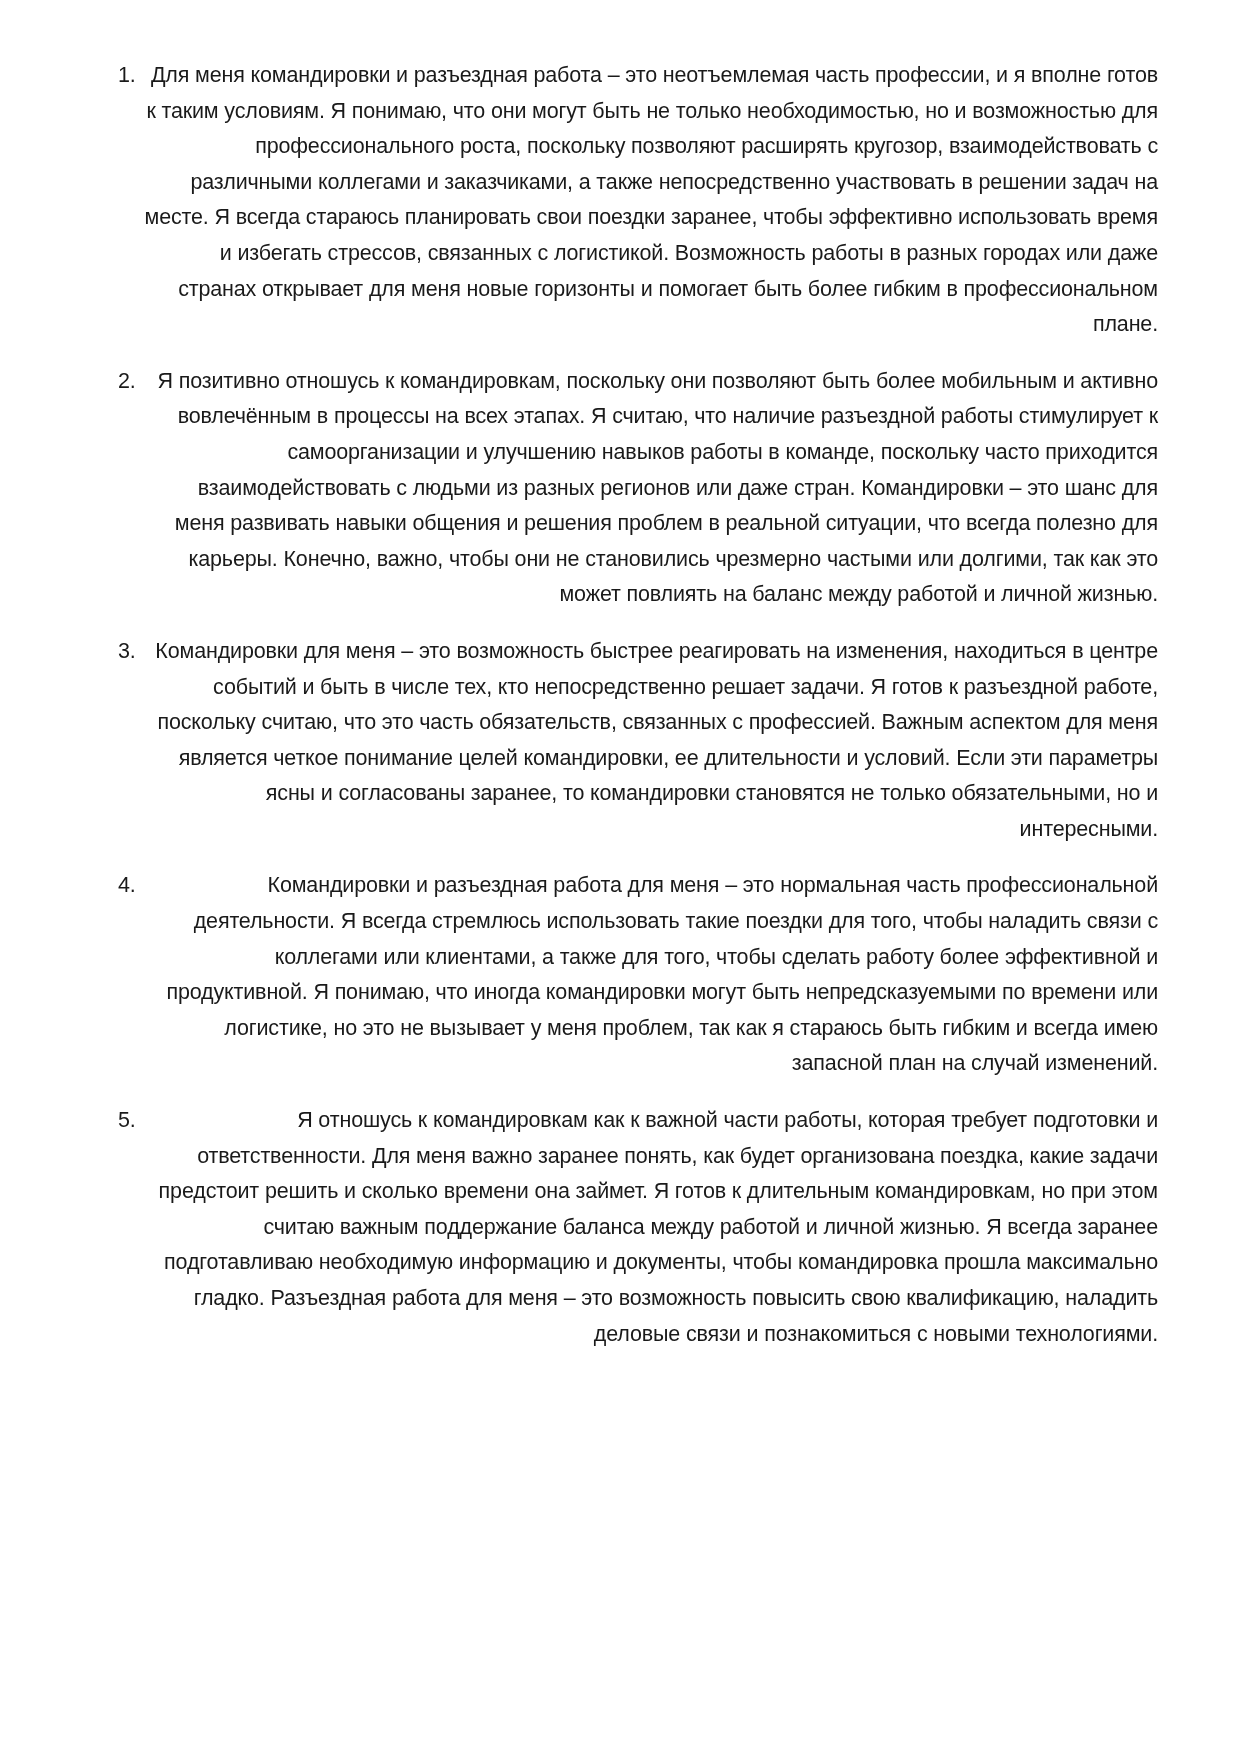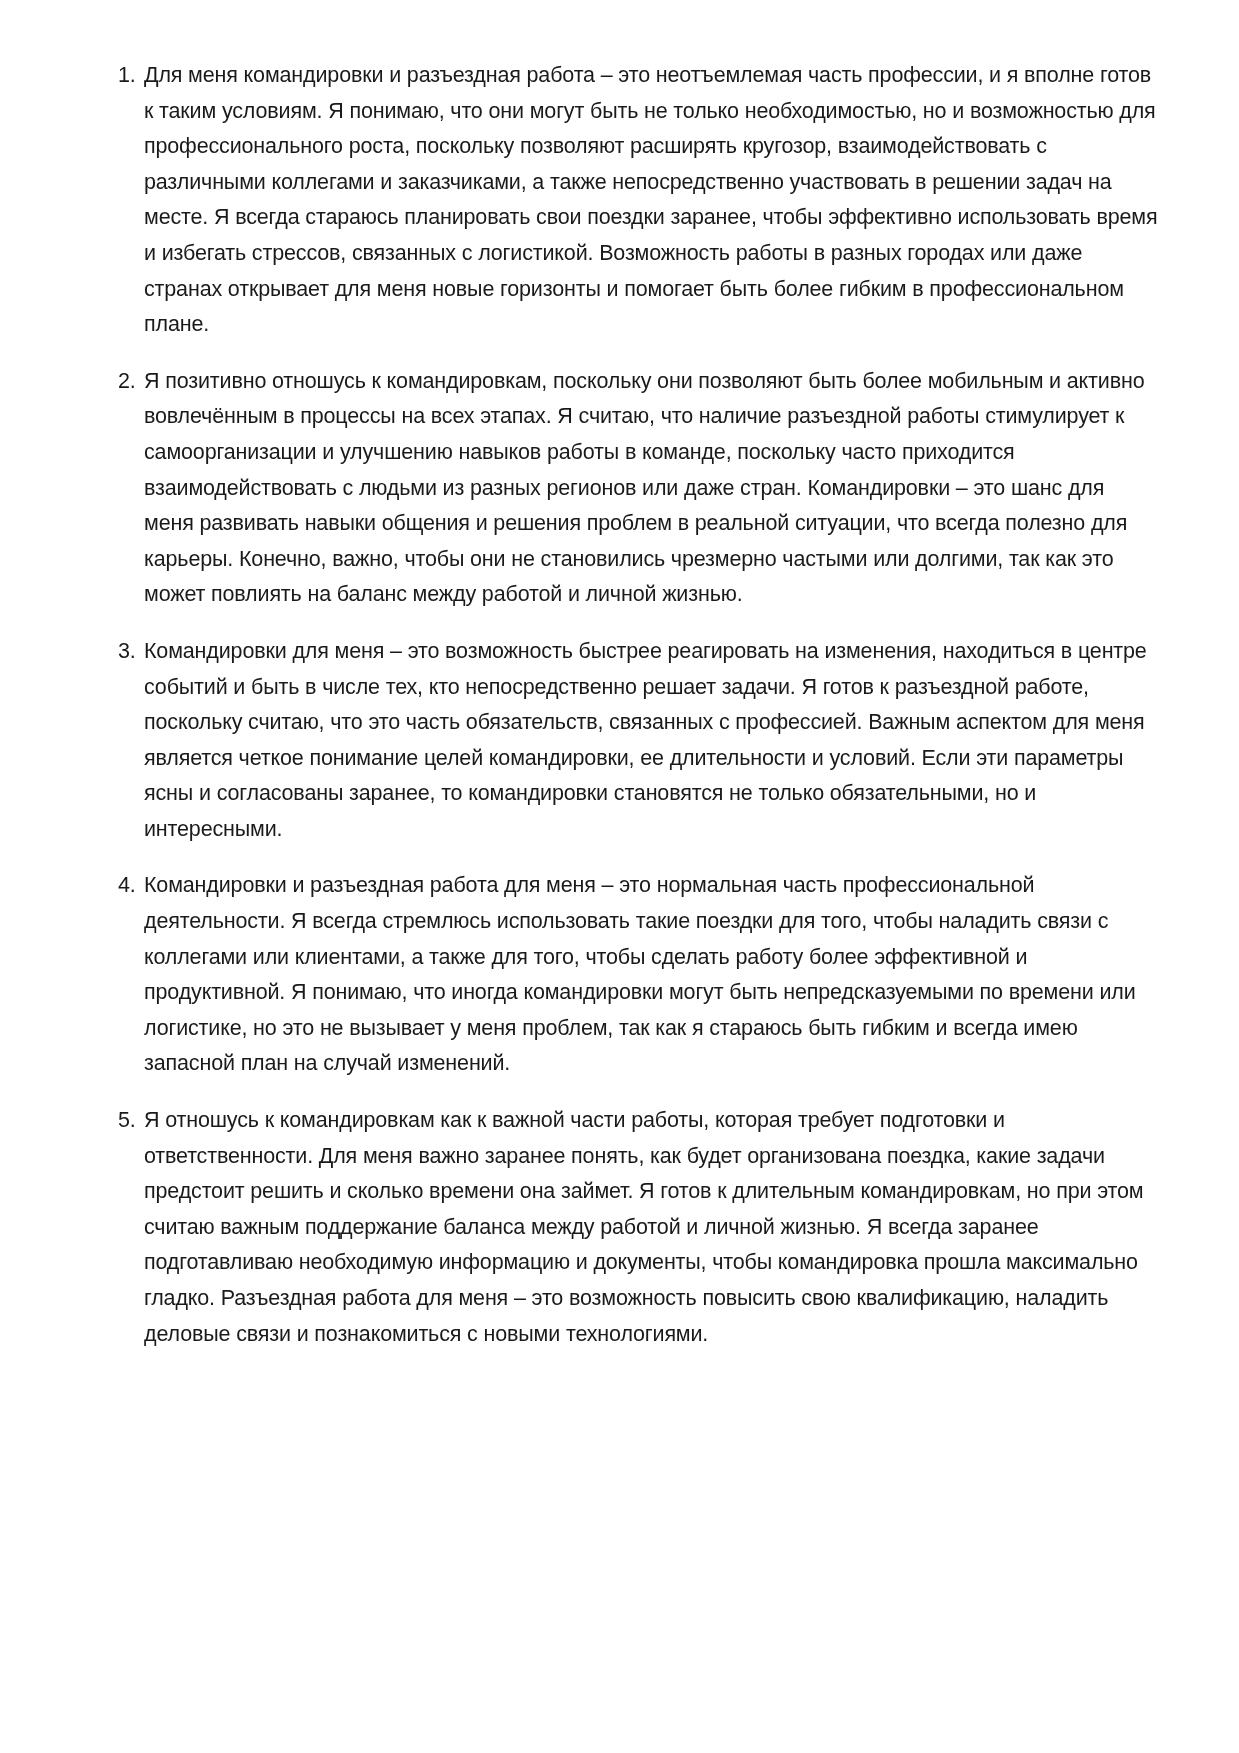--- a/index.html
+++ b/index.html
@@ -37,20 +37,21 @@
       letter-spacing: -0.15px;
       margin-bottom: 21px;
     }
     ol.answers li .num {
       position: absolute;
       left: 0;
       top: 0;
     }
     ol.answers li .body {
       display: block;
+      text-align: right;
     }
   </style>
 </head>
 <body>
 
 <div class="doc">
   <ol class="answers">
     <li>
       <span class="num">1.</span>
       <span class="body">Для меня командировки и разъездная работа – это неотъемлемая часть профессии, и я вполне готов к таким условиям. Я понимаю, что они могут быть не только необходимостью, но и возможностью для профессионального роста, поскольку позволяют расширять кругозор, взаимодействовать с различными коллегами и заказчиками, а также непосредственно участвовать в решении задач на месте. Я всегда стараюсь планировать свои поездки заранее, чтобы эффективно использовать время и избегать стрессов, связанных с логистикой. Возможность работы в разных городах или даже странах открывает для меня новые горизонты и помогает быть более гибким в профессиональном плане.</span>

